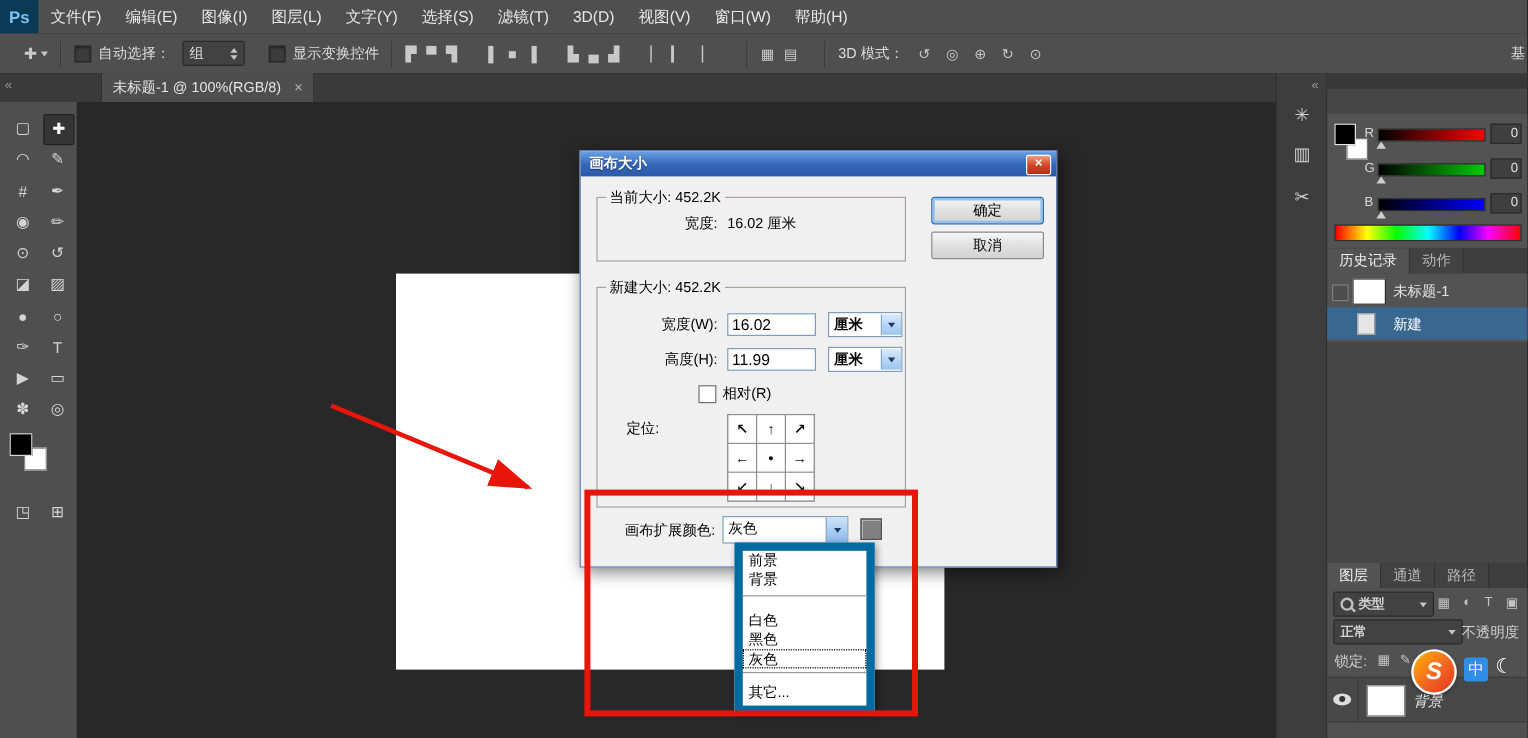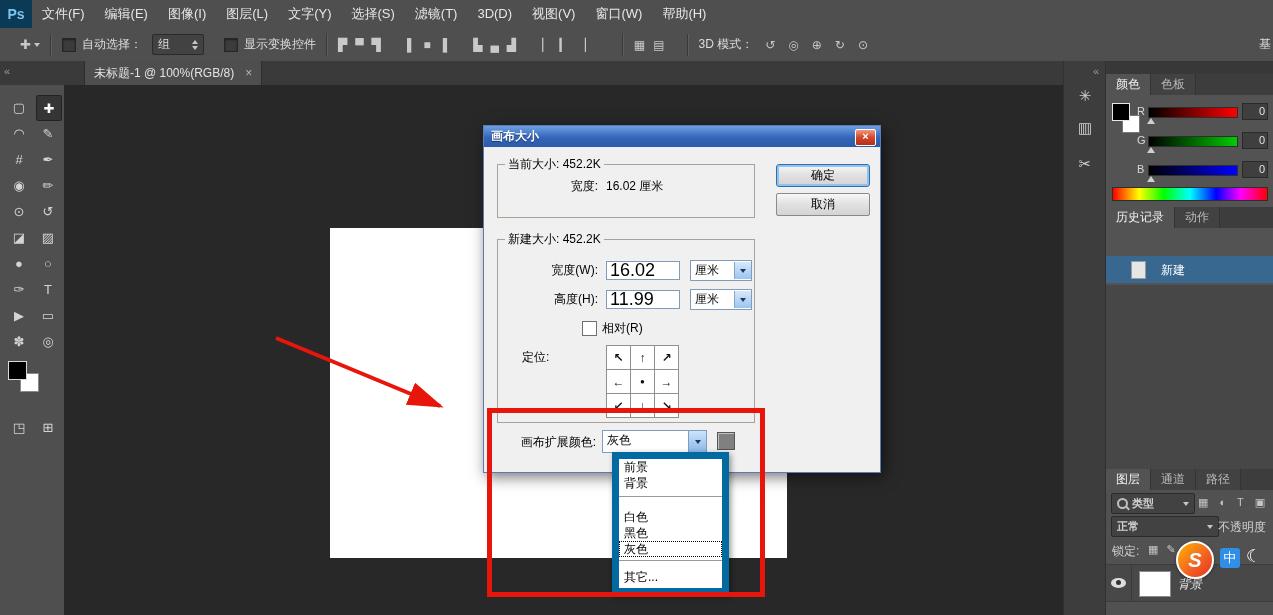--- a/index.html
+++ b/index.html
@@ -63,22 +63,22 @@
   #dlg-title .t{margin-left:7px;color:#fff;font-weight:bold;font-size:12px;text-shadow:0 1px 1px rgba(0,0,0,.5);}
   .closebtn{position:absolute;right:4px;top:3px;width:19px;height:15px;border:1px solid #fff;border-radius:2px;
             background:linear-gradient(#f09b80,#d2472a 50%,#b03118);color:#fff;font-weight:bold;font-size:11px;
             line-height:13px;text-align:center;}
   fieldset{position:absolute;border:1px solid #a6a399;margin:0;padding:0;}
   legend{font-size:12px;margin-left:7px;padding:0 3px;color:#000;}
   .crow{display:flex;margin:5px 0 3px 56px;font-size:12px;}
   .clabel{width:44px;text-align:right;margin-right:8px;}
   .nrow{display:flex;align-items:center;margin:8px 0 0 12px;font-size:12px;}
   .nlabel{width:88px;text-align:right;margin-right:8px;}
-  input.txt{width:66px;height:17px;border:1px solid #7f9db9;font-size:18px;padding:0 3px;font-family:inherit;}
-  .ucombo{display:flex;margin-left:10px;width:60px;height:19px;border:1px solid #7f9db9;background:#fff;align-items:center;}
+  input.txt{width:66px;height:17px;border:1px solid #7f9db9;font-size:13px;padding:0 3px;font-family:inherit;}
+  .ucombo{display:flex;margin-left:10px;width:60px;height:19px;border:1px solid #7f9db9;background:#fff;align-items:center;font-weight:bold;}
   .uval{flex:1;padding-left:4px;font-size:12px;}
   .ubtn{width:16px;height:17px;background:linear-gradient(#d7e9fb,#9cc4ee);border-left:1px solid #86a7c8;
         display:flex;align-items:center;justify-content:center;}
   .dkcaret{width:0;height:0;border-left:3px solid transparent;border-right:3px solid transparent;border-top:4px solid #1a3a66;}
   .dcheck{width:13px;height:13px;background:#fff;border:1px solid #707070;}
   .agrid{display:grid;grid-template-columns:repeat(3,23px);grid-auto-rows:23px;gap:1px;background:#8f8f8f;
          border:1px solid #8f8f8f;width:max-content;}
   .acell{background:#fff;display:flex;align-items:center;justify-content:center;font-size:12px;color:#111;font-weight:bold;}
   .acell.ctr{font-size:8px;}
   .btn{position:absolute;width:92px;height:21px;font-size:12px;display:flex;align-items:center;justify-content:center;
@@ -220,24 +220,20 @@
   <div id="iconstrip" class="abs">
     <span class="abs" style="right:7px;top:4px;color:#9a9a9a;font-size:11px">«</span>
     <span class="sicon" style="top:26px">✳</span>
     <span class="sicon" style="top:58px">▥</span>
     <span class="sicon" style="top:94px">✂</span>
   </div>
 
   <div id="rightpanels" class="abs">
     <div class="dockstrip"></div>
 
-    <div class="ptabs" style="top:13px">
-      <span class="ptab active">颜色</span>
-      <span class="ptab">色板</span>
-    </div>
     <div class="pcontent" style="top:34px;height:112px">
       <div class="abs" style="left:16px;top:20px;width:16px;height:16px;background:#fff;border:1px solid #777"></div>
       <div class="abs" style="left:6px;top:8px;width:16px;height:16px;background:#000;border:1px solid #e8e8e8"></div>
       <div class="chrow" style="top:7px">
         <span class="chlabel">R</span>
         <div class="chbar" style="background:linear-gradient(90deg,#000,#f00)">
             <span class="knob"></span>
           </div>
         <div class="chval">0</div>
       </div>
@@ -257,20 +253,25 @@
       </div>
       <div class="abs" style="left:6px;top:92px;width:154px;height:12px;border:1px solid #2e2e2e;
            background:linear-gradient(90deg,#f00,#ff0 17%,#0f0 33%,#0ff 50%,#00f 67%,#f0f 83%,#f00)"></div>
     </div>
 
     <div class="ptabs" style="top:146px">
       <span class="ptab active">历史记录</span>
       <span class="ptab">动作</span>
     </div>
     <div class="pcontent" style="top:167px;height:57px">
+      <div class="abs" style="left:0;top:1px;width:168px;height:27px">
+        <div class="abs" style="left:4px;top:8px;width:12px;height:12px;background:#4e4e4e;border:1px solid #7e7e7e"></div>
+        <div class="abs" style="left:21px;top:3px;width:26px;height:20px;background:#fff;border:1px solid #2e2e2e"></div>
+        <span class="abs" style="left:55px;top:6px;font-size:12px;color:#e3e3e3">未标题-1</span>
+      </div>
       <div class="abs" style="left:0;top:28px;width:168px;height:27px;background:#38678f">
         <div class="abs" style="left:25px;top:5px;width:13px;height:16px;background:#e6e6e6;border:1px solid #9a9a9a"></div>
         <span class="abs" style="left:55px;top:6px;font-size:12px;color:#fff">新建</span>
       </div>
     </div>
 
     <div class="ptabs" style="top:408px">
       <span class="ptab active">图层</span>
       <span class="ptab">通道</span>
       <span class="ptab">路径</span>

